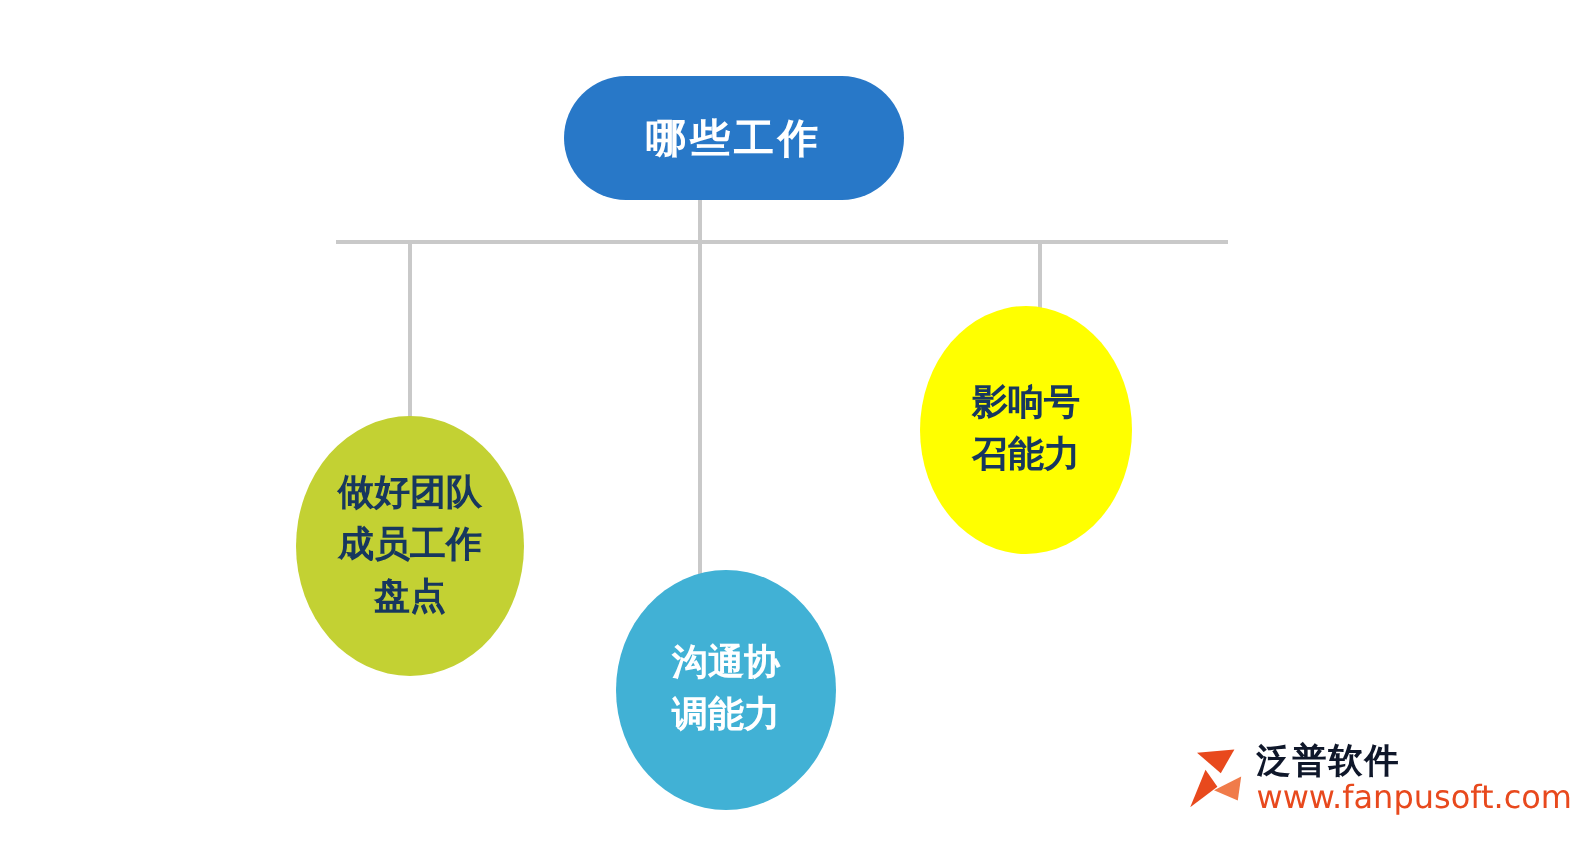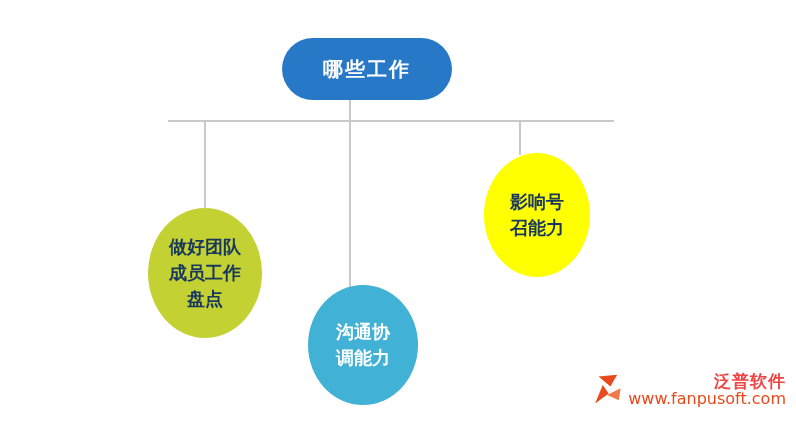--- a/index.html
+++ b/index.html
@@ -52,21 +52,21 @@
     align-items: center;
     justify-content: center;
     text-align: center;
     font-size: 18px;
     font-weight: bold;
     line-height: 1.45;
     white-space: pre-line;
   }
   .node-left   { left: 148px; top: 208px; width: 114px; height: 130px; }
   .node-middle { left: 308px; top: 285px; width: 110px; height: 120px; }
-  .node-right  { left: 484px; top: 153px; width: 106px; height: 124px; }
+  .node-right  { left: 460px; top: 153px; width: 106px; height: 124px; }
 
   
   .watermark {
     position: absolute;
     right: 10px;
     bottom: 8px;
     display: flex;
     align-items: center;
     gap: 4px;
   }
@@ -120,18 +120,18 @@
 召能力</span>
   </div>
 
   <div class="watermark">
     <svg class="logo-icon" viewBox="0 0 40 40" aria-hidden="true">
       <path d="M10 4 L32 2 L24 16 Z" fill="#E8491D"></path>
       <path d="M6 36 L15 14 L22 24 Z" fill="#E8491D"></path>
       <path d="M20 26 L36 18 L34 32 Z" fill="#F07B4A"></path>
     </svg>
     <div class="wm-text">
-      <span class="wm-brand" style="color: #ef4444; text-align: right;">泛普软件</span>
+      <span class="wm-brand" style="color: #0f172a;">泛普软件</span>
       <span class="wm-url" style="color: rgb(232, 73, 29);">www.fanpusoft.com</span>
     </div>
   </div>
 
 </div>
 
 </body></html>

